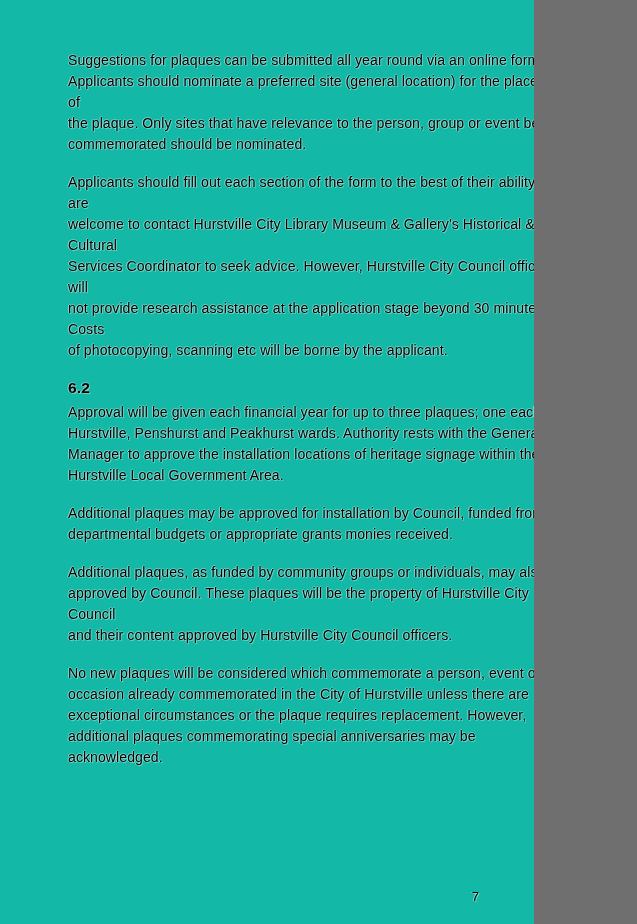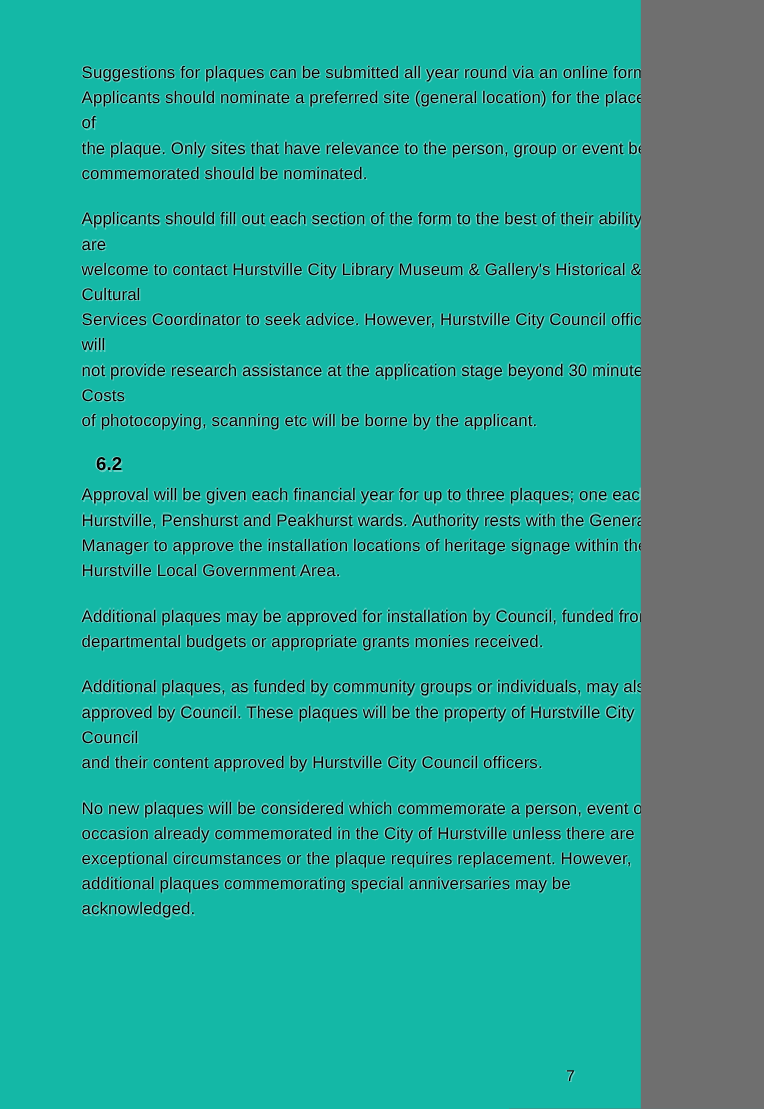--- a/index.html
+++ b/index.html
@@ -25,21 +25,21 @@
     white-space: pre-line;
     letter-spacing: 0.1px;
     
     text-shadow:
       -1px 0 0 rgba(255,255,255,0.45),
        1px 1px 0 rgba(255,255,255,0.35),
        0 -1px 0 rgba(255,255,255,0.30);
   }
   .heading {
     display: flex;
-    margin: 13px 0 5px 12px;
+    margin: 13px 0 5px 0;
     font-size: 15.5px;
     font-weight: bold;
     line-height: 19px;
     letter-spacing: 0.1px;
     text-shadow:
       -1px 0 0 rgba(255,255,255,0.45),
        1px 1px 0 rgba(255,255,255,0.35),
        0 -1px 0 rgba(255,255,255,0.30);
   }
   .h-num { flex: 0 0 65px; }

